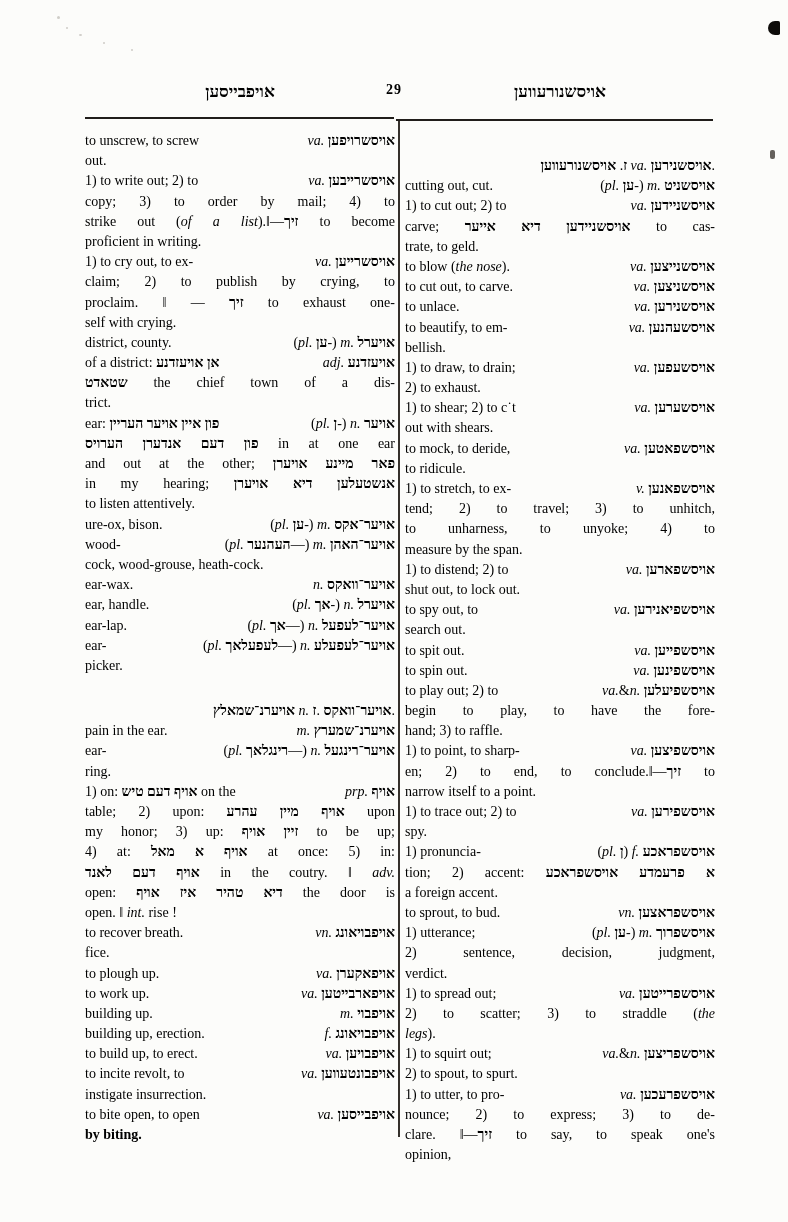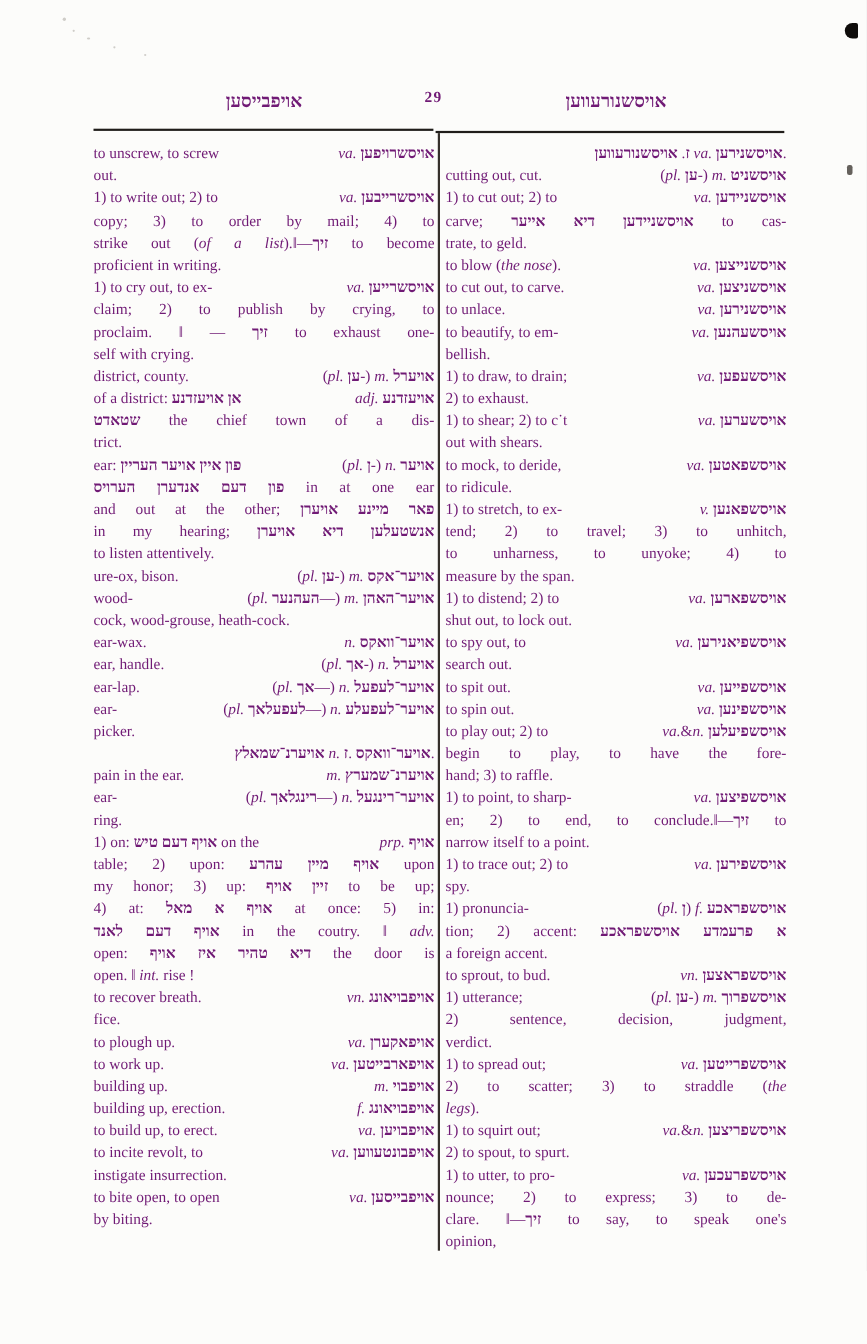--- a/index.html
+++ b/index.html
@@ -1,36 +1,36 @@
 <!DOCTYPE html>
 <html><head>
 <meta charset="utf-8">
 <style>
   html,body{margin:0;padding:0;background:#e8e8e8;}
   .page{
     position:relative;width:788px;height:1222px;background:#fcfcfa;
     font-family:"Liberation Serif","DejaVu Serif","DejaVu Sans",serif;
-    color:#701a75;overflow:hidden;
+    color:#000000;overflow:hidden;
   }
   .runhead{position:absolute;top:82px;height:22px;font-weight:bold;font-size:17px;text-align:center;}
   #rh-left{left:85px;width:310px;}
   #rh-num{left:0;width:788px;font-weight:bold;font-size:14px;letter-spacing:1px;text-align:center;}
   #rh-right{left:405px;width:310px;}
   .rule{position:absolute;background:#201d1a;height:2px;}
   .rule.l{left:85px;top:117px;width:309px;}
   .rule.r{left:396px;top:119px;width:317px;}
   .divider{position:absolute;left:398px;top:121px;width:2px;height:1016px;background:#35302b;}
   .col{position:absolute;top:131px;width:310px;font-size:14px;line-height:20.2px;direction:ltr;}
   #col-left{left:85px;}
   #col-right{left:405px;}
   .ln{height:20.2px;overflow:hidden;text-align:justify;text-align-last:justify;}
   .ln.sp{display:flex;justify-content:space-between;text-align:left;text-align-last:left;}
   .ln.s{text-align:right;text-align-last:left;}
-  .ln.ra{text-align:center;text-align-last:right;}
-  .ln.bd{font-weight:normal;}
+  .ln.ra{text-align:center;text-align-last:right;margin-top:25px;}
+  .ln.bd{font-weight:bold;}
   .ln b{font-weight:700;}
   .ln i{font-style:italic;}
   .blot1{position:absolute;left:768px;top:21px;width:12px;height:14px;background:#0e0c0a;border-radius:8px 2px 2px 8px;}
   .blot2{position:absolute;left:770px;top:150px;width:5px;height:9px;background:#4a453f;border-radius:2px;opacity:.85;}
   .speck{position:absolute;background:#b7b4ae;border-radius:50%;opacity:.65;}
   .sp1{left:57px;top:16px;width:3px;height:3px;}
   .sp2{left:66px;top:27px;width:2px;height:2px;}
   .sp3{left:79px;top:34px;width:3px;height:2px;}
   .sp4{left:103px;top:42px;width:2px;height:2px;}
   .sp5{left:131px;top:49px;width:2px;height:2px;}

